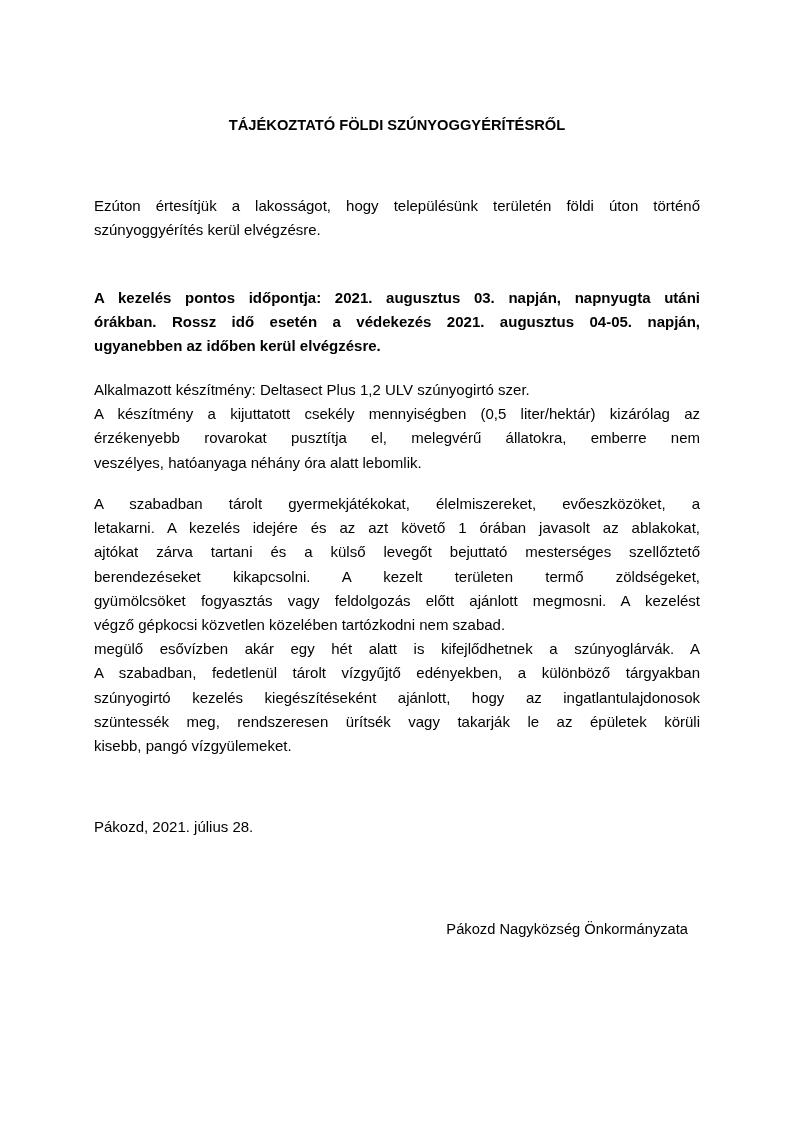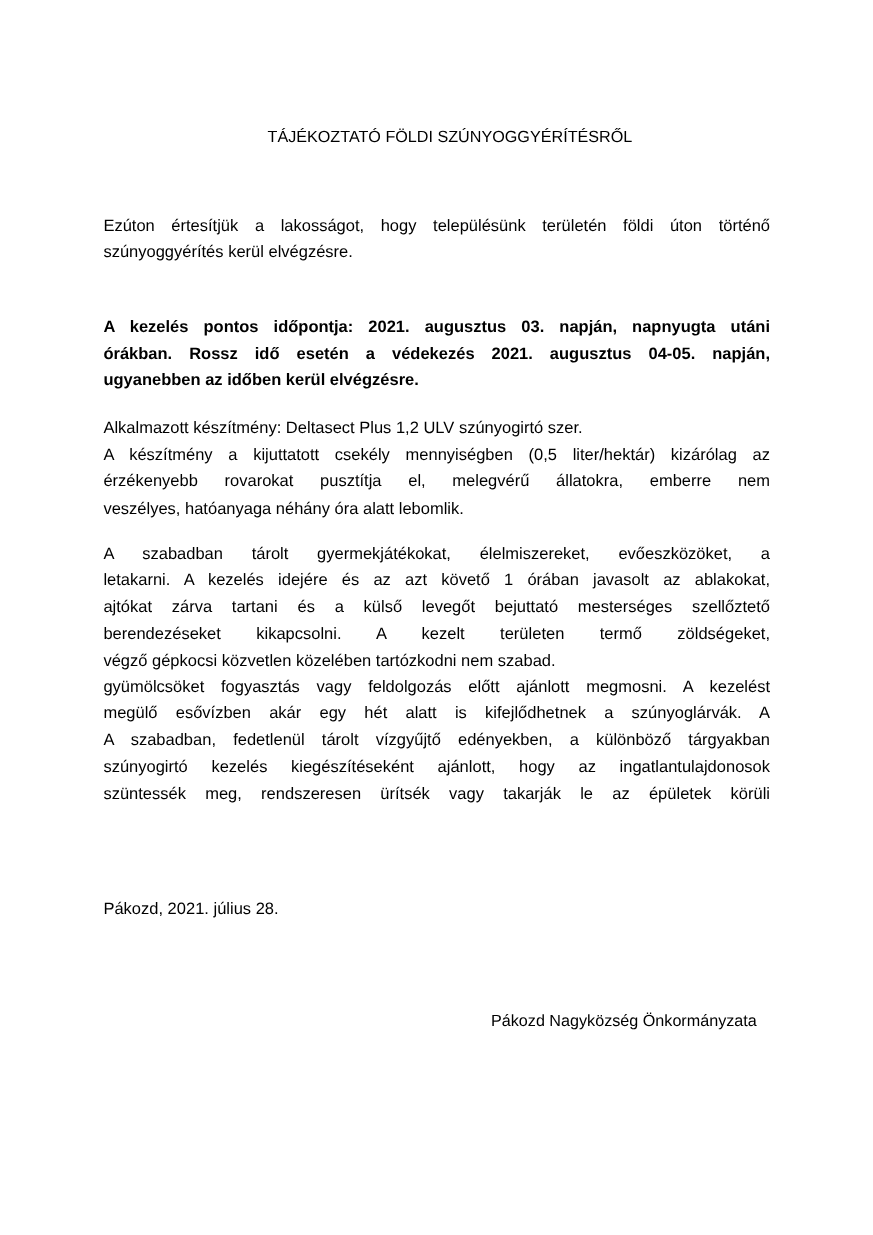--- a/index.html
+++ b/index.html
@@ -17,24 +17,24 @@
     }
     .page {
       position: absolute;
       left: 94px;
       top: 0;
       width: 606px;
     }
     .title {
       position: absolute;
       top: 113px;
-      left: 12px;
+      left: 0;
       width: 606px;
       text-align: center;
-      font-weight: normal;
+      font-weight: bold;
       font-size: 14.7px;
       line-height: 24px;
       margin: 0;
     }
     .para {
       position: absolute;
       left: 0;
       width: 606px;
       font-size: 15px;
       line-height: 24.2px;
@@ -90,25 +90,26 @@
     <span class="line">A készítmény a kijuttatott csekély mennyiségben (0,5 liter/hektár) kizárólag az</span>
     <span class="line">érzékenyebb rovarokat pusztítja el, melegvérű állatokra, emberre nem</span>
     <span class="line last">veszélyes, hatóanyaga néhány óra alatt lebomlik.</span>
   </p>
 
   <p class="para measures">
     <span class="line">A szabadban tárolt gyermekjátékokat, élelmiszereket, evőeszközöket, a</span>
     <span class="line">letakarni. A kezelés idejére és az azt követő 1 órában javasolt az ablakokat,</span>
     <span class="line">ajtókat zárva tartani és a külső levegőt bejuttató mesterséges szellőztető</span>
     <span class="line">berendezéseket kikapcsolni. A kezelt területen termő zöldségeket,</span>
+    <span class="line">gyümölcsöket fogyasztás vagy feldolgozás előtt ajánlott megmosni. A kezelést</span>
     <span class="line last">végző gépkocsi közvetlen közelében tartózkodni nem szabad.</span>
-    <span class="line">gyümölcsöket fogyasztás vagy feldolgozás előtt ajánlott megmosni. A kezelést</span>
     <span class="line">megülő esővízben akár egy hét alatt is kifejlődhetnek a szúnyoglárvák. A</span>
     <span class="line">A szabadban, fedetlenül tárolt vízgyűjtő edényekben, a különböző tárgyakban</span>
     <span class="line">szúnyogirtó kezelés kiegészítéseként ajánlott, hogy az ingatlantulajdonosok</span>
     <span class="line">szüntessék meg, rendszeresen ürítsék vagy takarják le az épületek körüli</span>
+    <span class="line last">kisebb, pangó vízgyülemeket.</span>
   </p>
 
   <p class="para date">Pákozd, 2021. július 28.</p>
 
   <p class="signature">Pákozd Nagyközség Önkormányzata</p>
 
 </div>
 
 </body></html>

